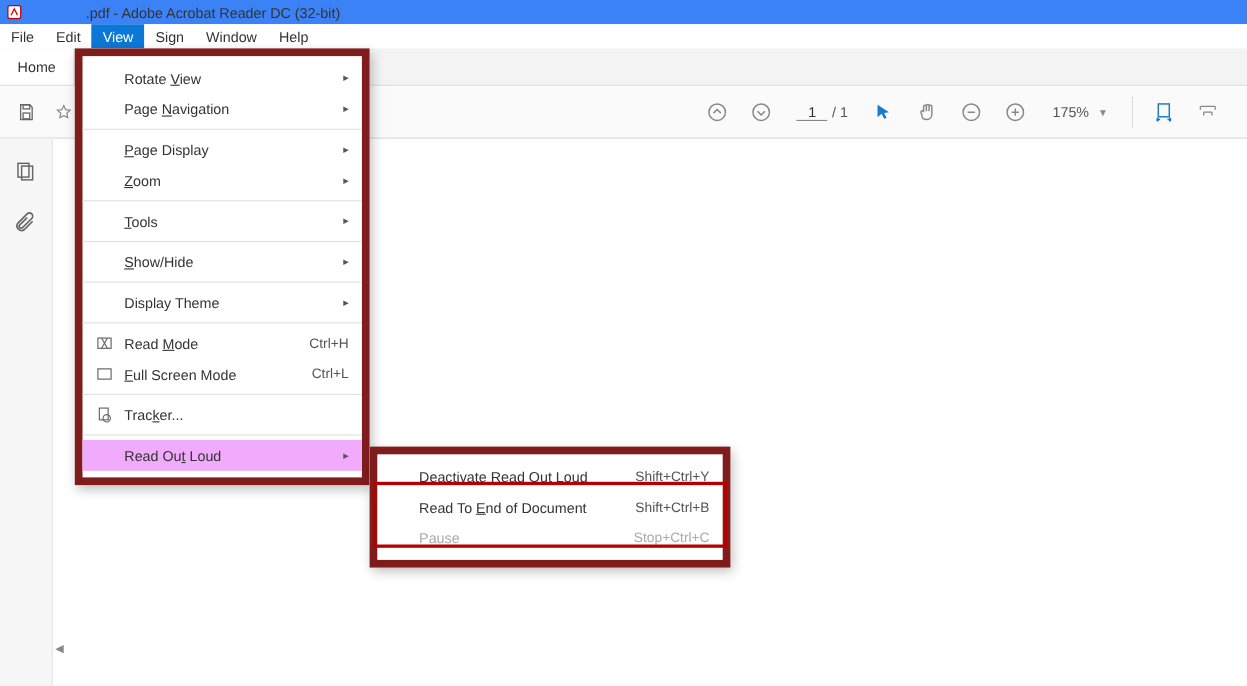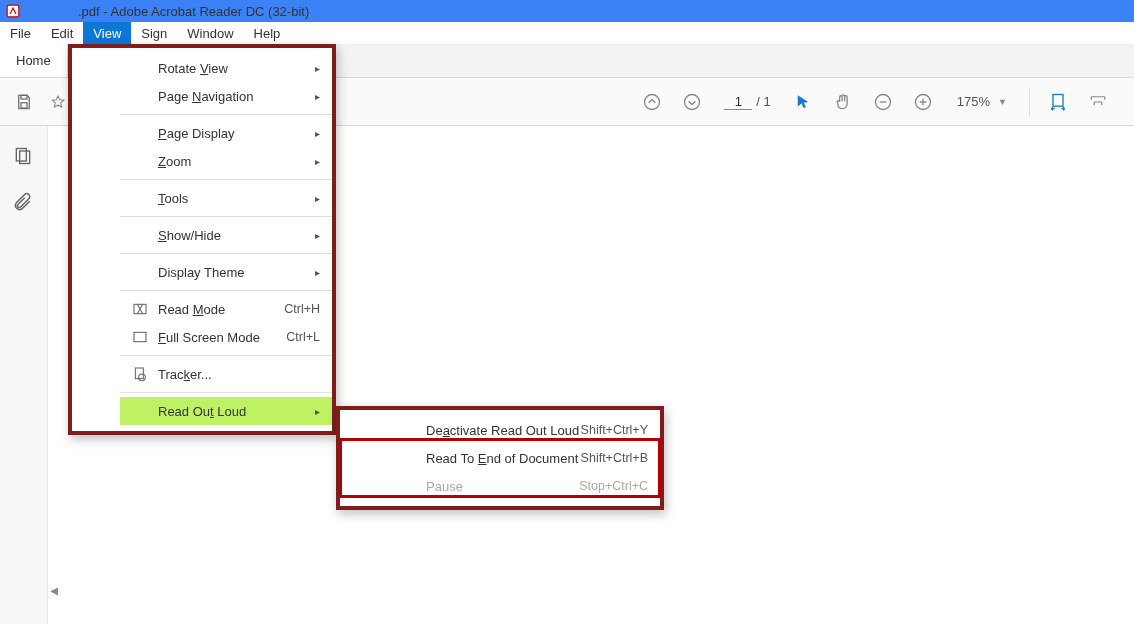--- a/index.html
+++ b/index.html
@@ -154,23 +154,22 @@
       display: flex;
       align-items: center;
       justify-content: center;
       color: #888;
       font-size: 10px;
     }
     
     .dropdown {
       position: absolute;
       background: #fff;
-      border: 4px solid #7f1d1d;
+      border: 7px solid #7f1d1d;
       box-shadow: 2px 4px 10px rgba(0,0,0,0.25);
-      padding-left: 48px;
     }
     .view-menu {
       left: 68px;
       top: 44px;
       width: 268px;
     }
     .dd-row {
       height: 28px;
       display: flex;
       align-items: center;
@@ -191,21 +190,21 @@
       color: #555;
       font-size: 12.5px;
     }
     .dd-row .sub-caret {
       width: 14px;
       text-align: right;
       font-size: 10px;
       color: #555;
     }
     .dd-row.highlight {
-      background: #bef264;
+      background: #f0abfc;
     }
     .dd-row.disabled {
       color: #aaa;
     }
     .dd-row.disabled .shortcut { color: #aaa; }
     .dd-sep {
       height: 1px;
       background: #e0e0e0;
       margin: 4px 0;
     }

